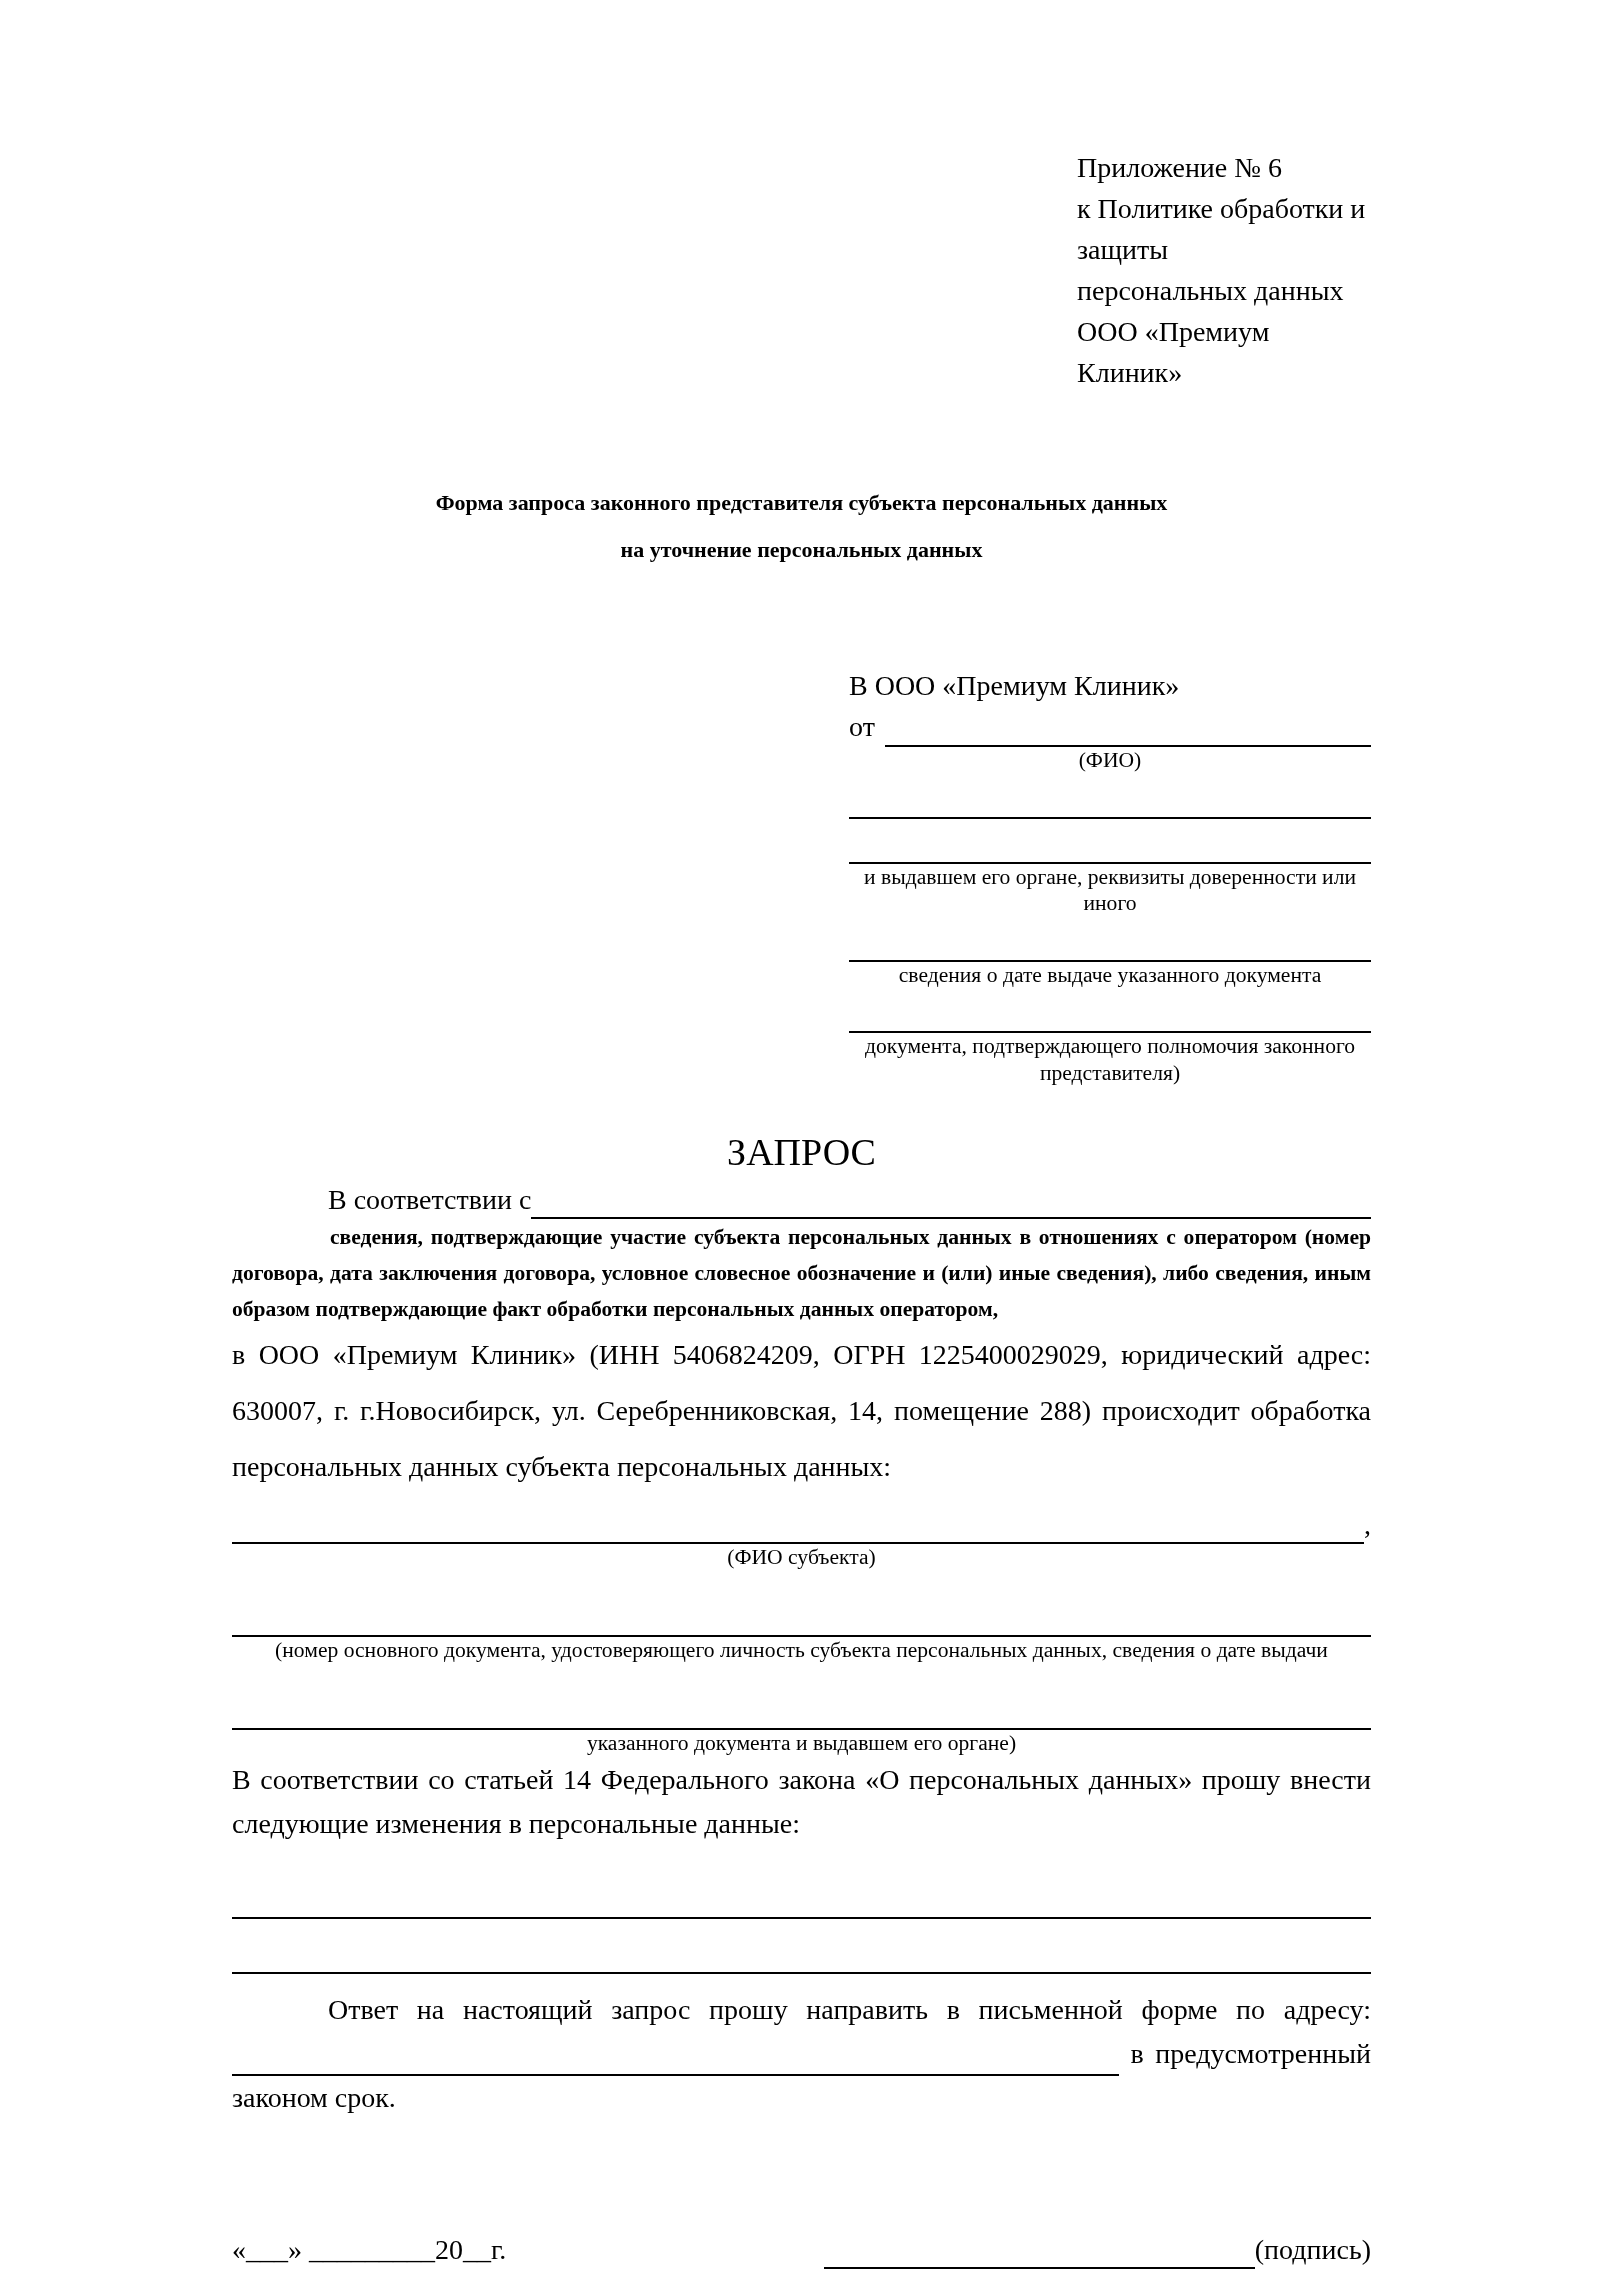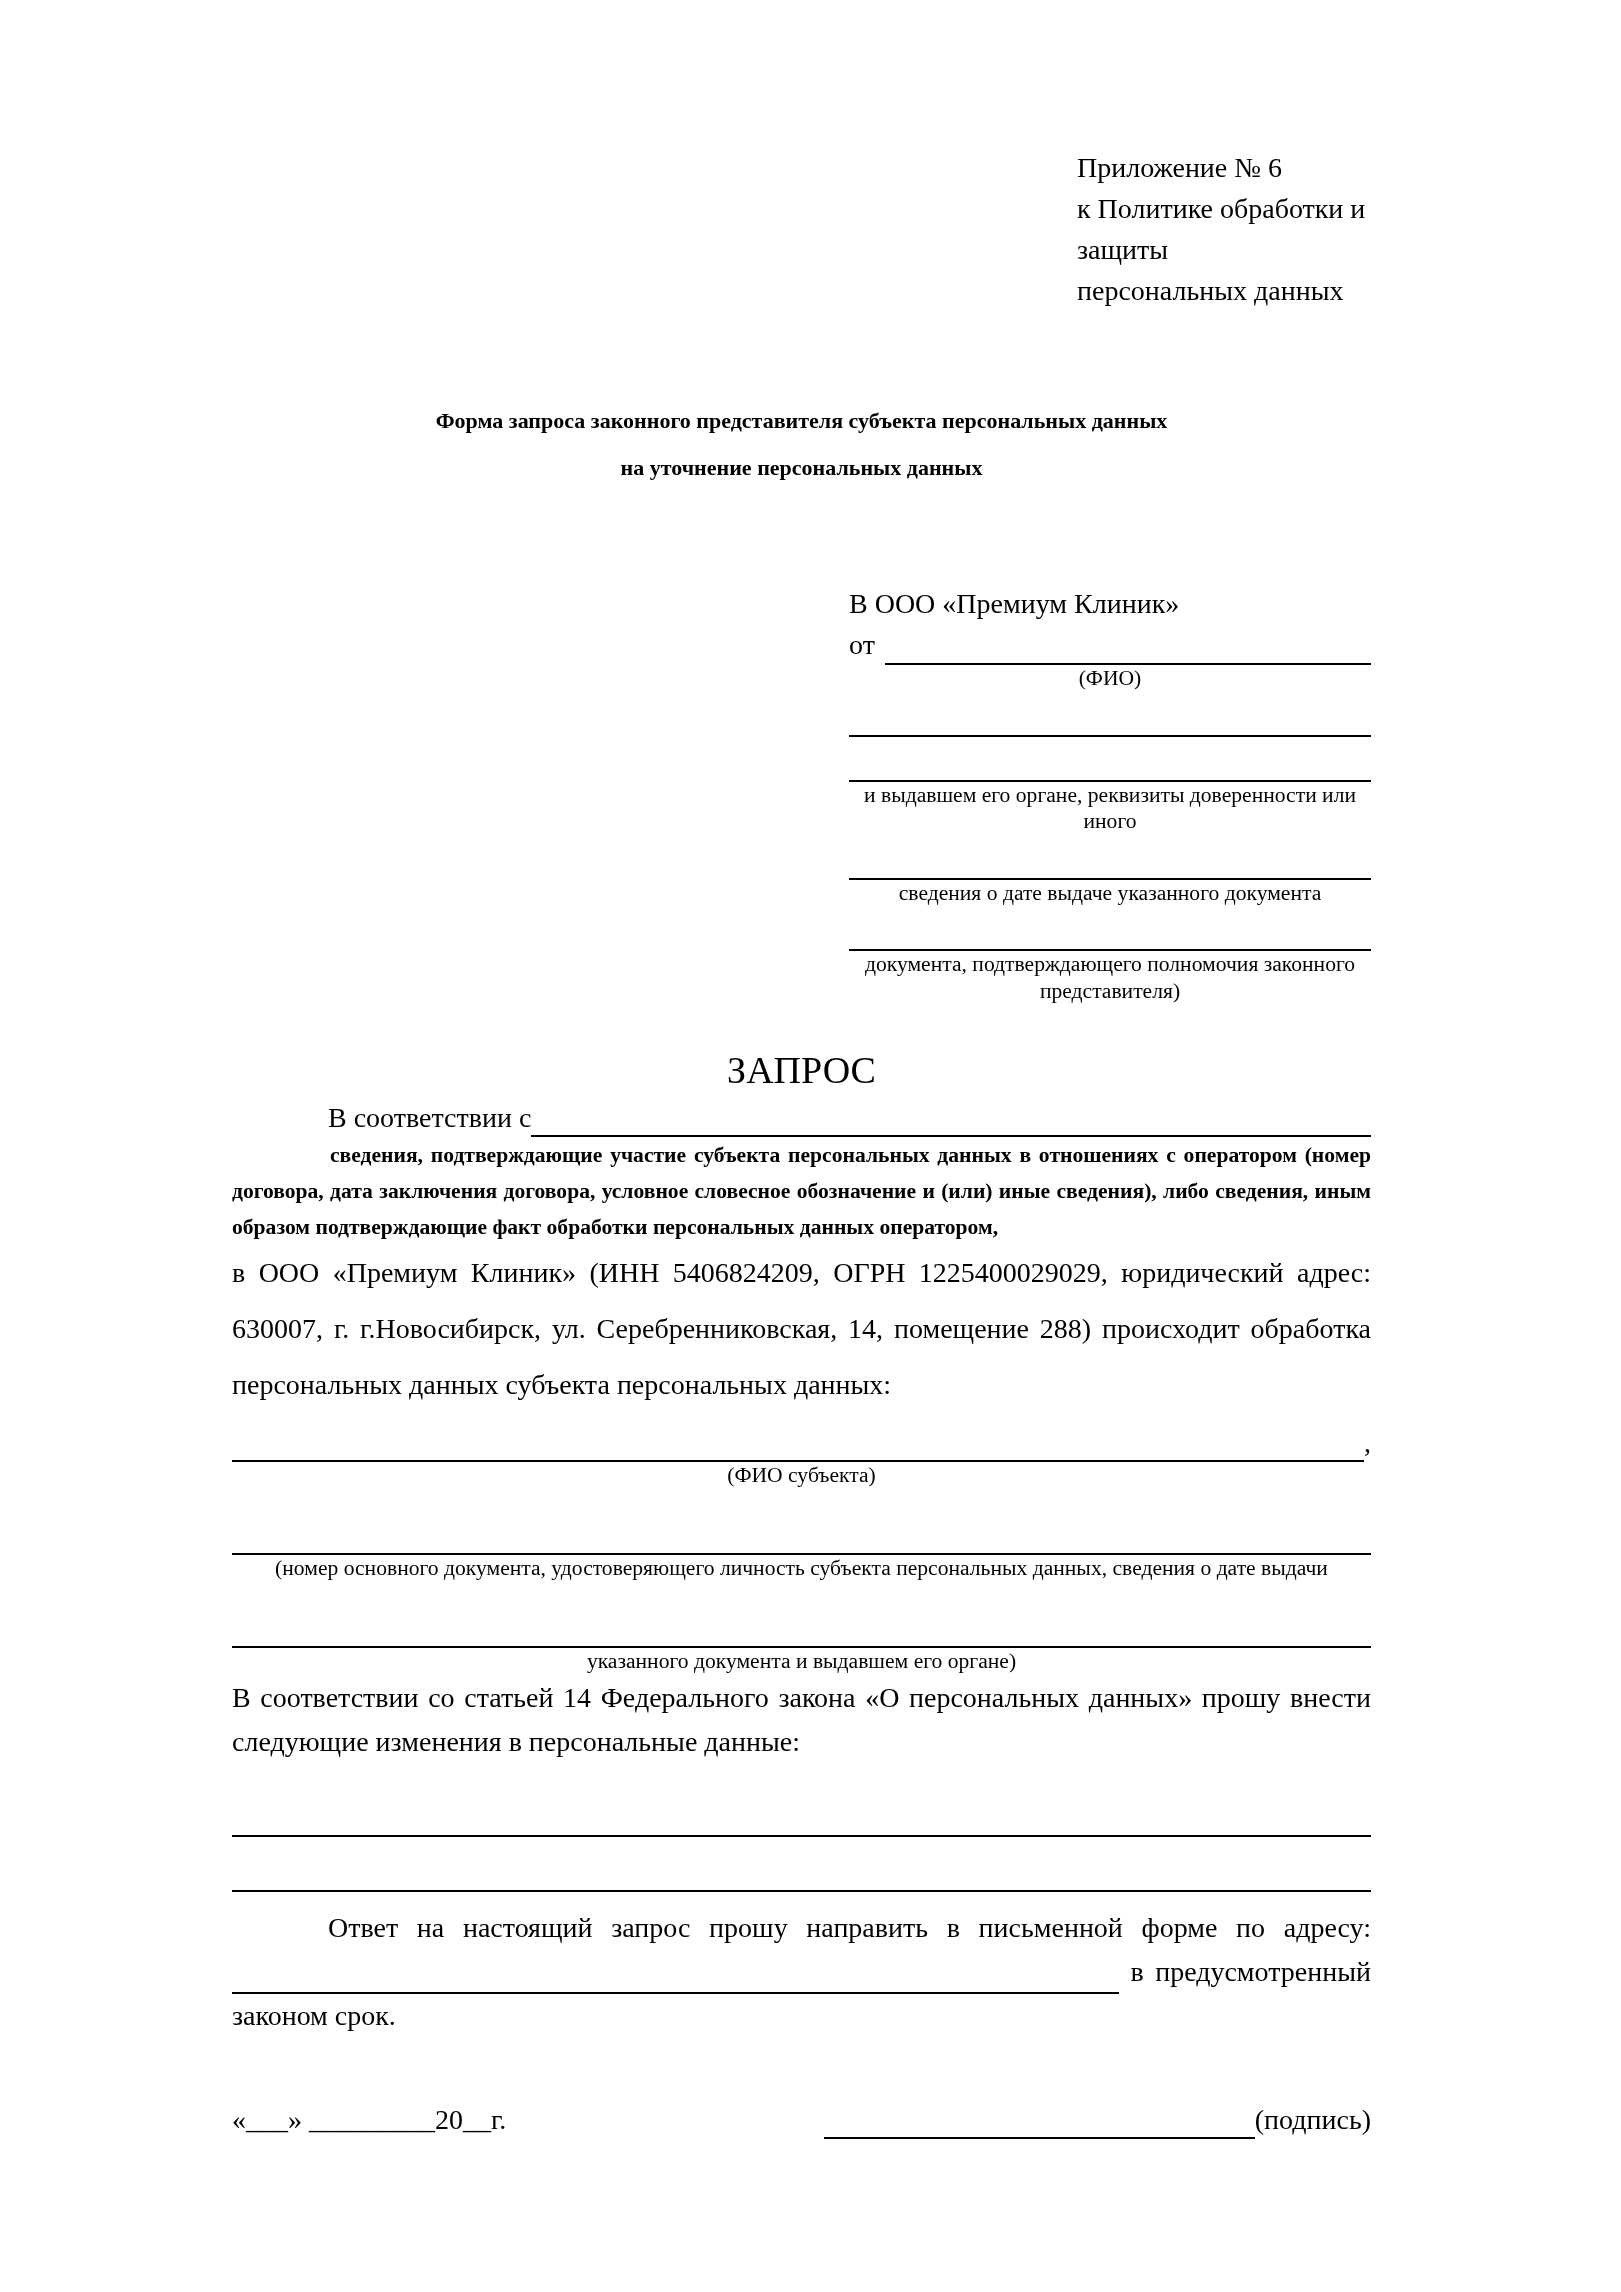--- a/index.html
+++ b/index.html
@@ -124,21 +124,21 @@
   }
   .answer-line2 .uline-fixed {
     border-bottom: 2.9px solid #000;
     width: 887px;
     height: 35px;
     flex: 0 0 auto;
   }
   .answer-line3 { line-height: 44px; }
   
   .footer-row {
-    margin-top: 62px;
+    margin-top: 110px;
     display: flex;
     align-items: flex-end;
     justify-content: space-between;
     gap: 32px;
   }
   .sig-group {
     display: flex;
     align-items: flex-end;
   }
   .sig-group .uline-fixed {
@@ -151,20 +151,21 @@
 </style>
 </head>
 <body>
 
 <div class="page">
 
   <div class="appendix">
     <div>Приложение № 6</div>
     <div>к Политике обработки и защиты</div>
     <div>персональных данных</div>
+    <div>ООО «Премиум Клиник»</div>
   </div>
 
   <div class="doc-title">
     <div>Форма запроса законного представителя субъекта персональных данных</div>
     <div>на уточнение персональных данных</div>
   </div>
 
   <div class="addressee">
     <div>В ООО «Премиум Клиник»</div>
     <div class="row-line">

